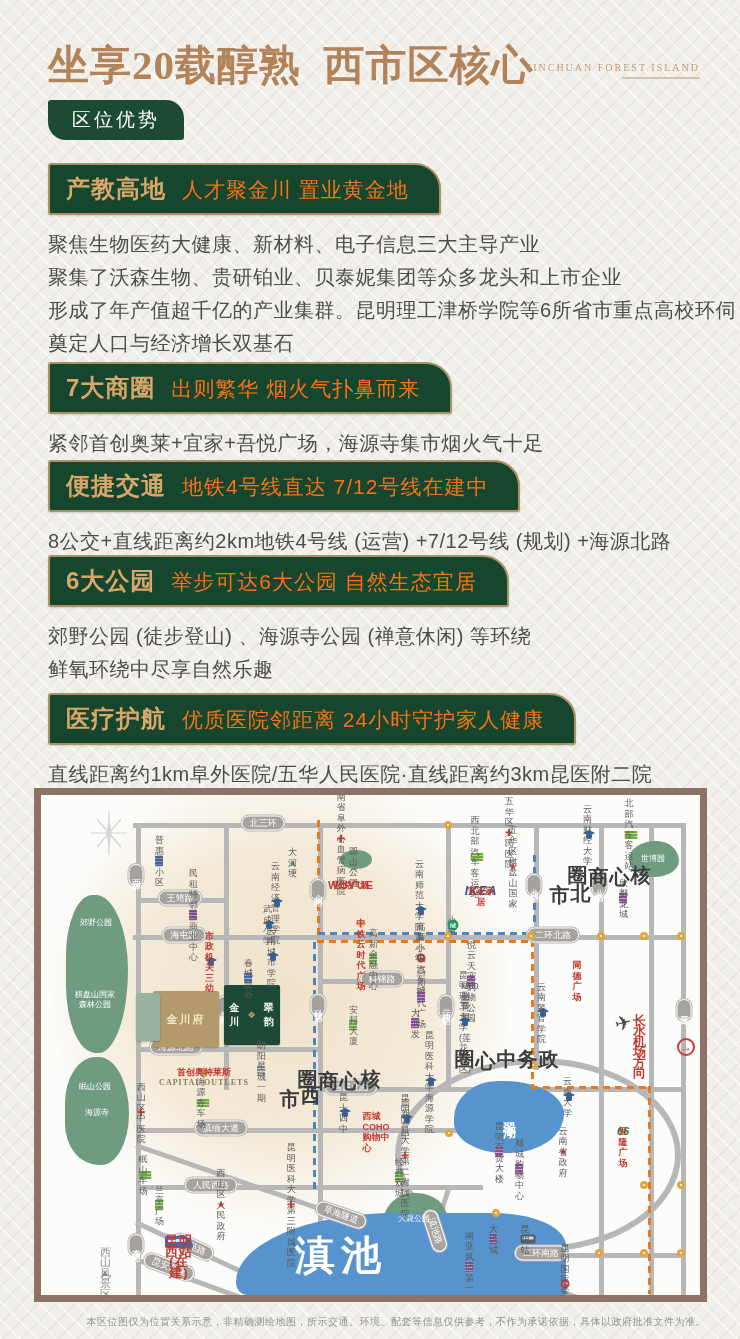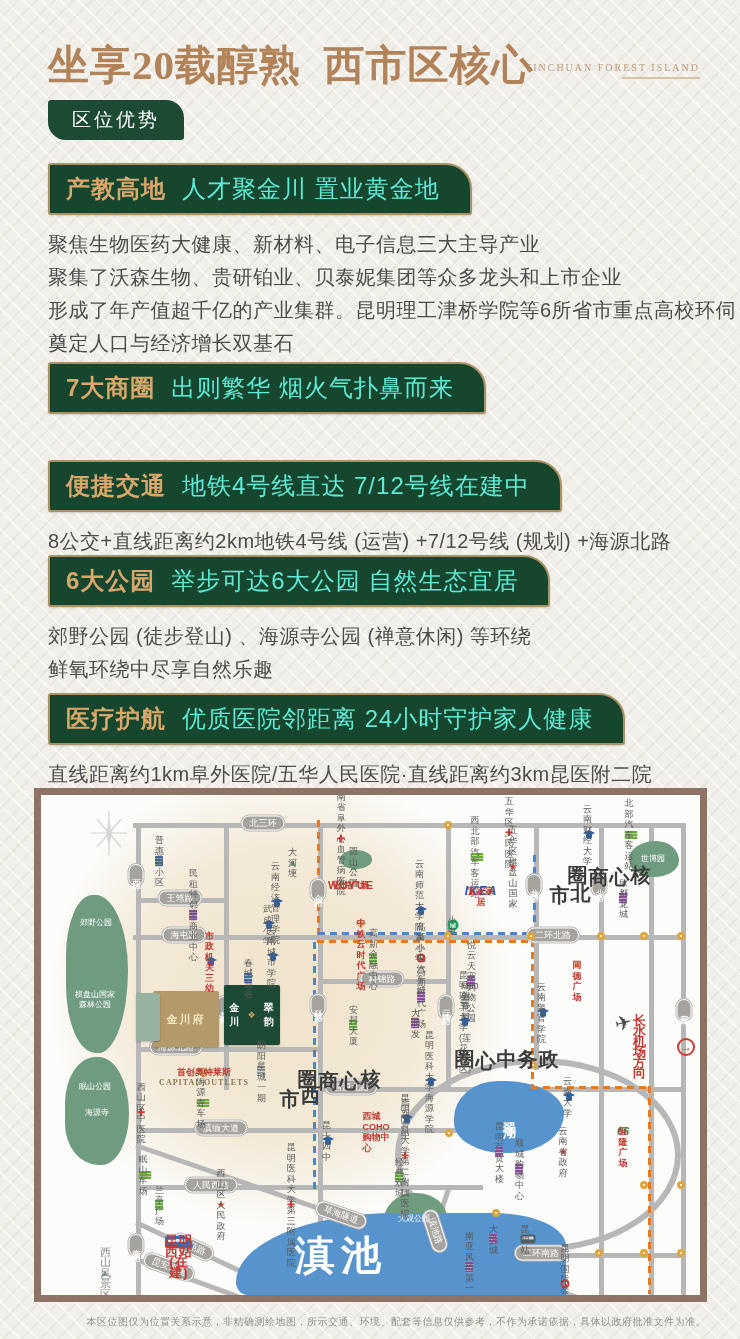--- a/index.html
+++ b/index.html
@@ -17,21 +17,21 @@
   .brand{position:absolute;right:40px;top:62px;font-family:"Liberation Serif","DejaVu Serif",serif;
     font-size:10px;letter-spacing:2px;color:#c09a76;text-align:right}
   .brand:after{content:"";display:block;margin:4px 0 0 auto;width:78px;height:2px;background:#d9c3a8}
   .loc-badge{position:absolute;left:48px;top:100px;background:#1d4a33;color:#fff;
     font-size:19px;letter-spacing:3px;padding:7px 24px;border-radius:3px 18px 3px 18px}
   
   .sec{position:absolute;left:48px}
   .bar{display:inline-flex;align-items:baseline;background:#17462f;border:2px solid #ab9166;
     border-radius:3px 26px 3px 3px;padding:8px 30px 8px 16px;box-shadow:0 1px 2px rgba(0,0,0,.15)}
   .bar .tag{color:#daa76a;font-weight:bold;font-size:24px;letter-spacing:1px;margin-right:16px}
-  .bar .hd{color:#5eead4;font-size:24px;letter-spacing:1px}
+  .bar .hd{color:#f97316;font-size:21px;letter-spacing:1px}
   .body{margin-top:13px;font-size:20px;line-height:33px;color:#4c4c4c;letter-spacing:.5px}
   
   .map{position:absolute;left:34px;top:788px;width:673px;height:514px;box-sizing:border-box;
     border:7px solid #8d7365;background:#fcfcfa;overflow:hidden}
   .map *{position:absolute;box-sizing:border-box}
   .glow{left:10px;top:-30px;width:460px;height:460px;border-radius:50%;
     background:radial-gradient(circle,#f0e3cb 0%,rgba(240,227,203,.75) 45%,rgba(240,227,203,0) 72%)}
   .road{background:#b7b7b7}
   .ring{border:6px solid #b7b7b7;border-radius:50%;background:transparent}
   .ml{pointer-events:none}
@@ -116,20 +116,23 @@
       <div>聚集了沃森生物、贵研铂业、贝泰妮集团等众多龙头和上市企业</div>
       <div>形成了年产值超千亿的产业集群。昆明理工津桥学院等6所省市重点高校环伺</div>
       <div>奠定人口与经济增长双基石</div>
     </div>
 </div>
 <div class="sec" style="top:362px">
   <div class="bar">
     <span class="tag">7大商圈</span>
     <span class="hd">出则繁华 烟火气扑鼻而来</span>
   </div>
+  <div class="body">
+      <div>紧邻首创奥莱+宜家+吾悦广场，海源寺集市烟火气十足</div>
+    </div>
 </div>
 <div class="sec" style="top:460px">
   <div class="bar">
     <span class="tag">便捷交通</span>
     <span class="hd">地铁4号线直达 7/12号线在建中</span>
   </div>
   <div class="body">
       <div>8公交+直线距离约2km地铁4号线 (运营) +7/12号线 (规划) +海源北路</div>
     </div>
 </div>
@@ -416,21 +419,21 @@
     </div>
     <div class="poi" style="left: 364px; top: 361px;">
       <span class="ic g ic-red">✚</span>
       <span class="t">昆明医科大学
 第二附属医院</span>
     </div>
     <div class="poi" style="left: 358px; top: 382px;">
       <span class="ic bld g"></span>
       <span class="t">经典双城</span>
     </div>
-    <div class="poi" style="left: 287px; top: 318px; margin-top: 28px;">
+    <div class="poi" style="left: 304px; top: 318px;">
       <span class="ic school"></span>
       <span class="t">昆十四中</span>
     </div>
     <div class="poi red coho" style="left: 335px; top: 316px;">
       <span class="t">西城COHO
 购物中心</span>
     </div>
     <div class="poi" style="left: 390px; top: 287px;">
       <span class="ic school"></span>
       <span class="t">昆明医科大学

